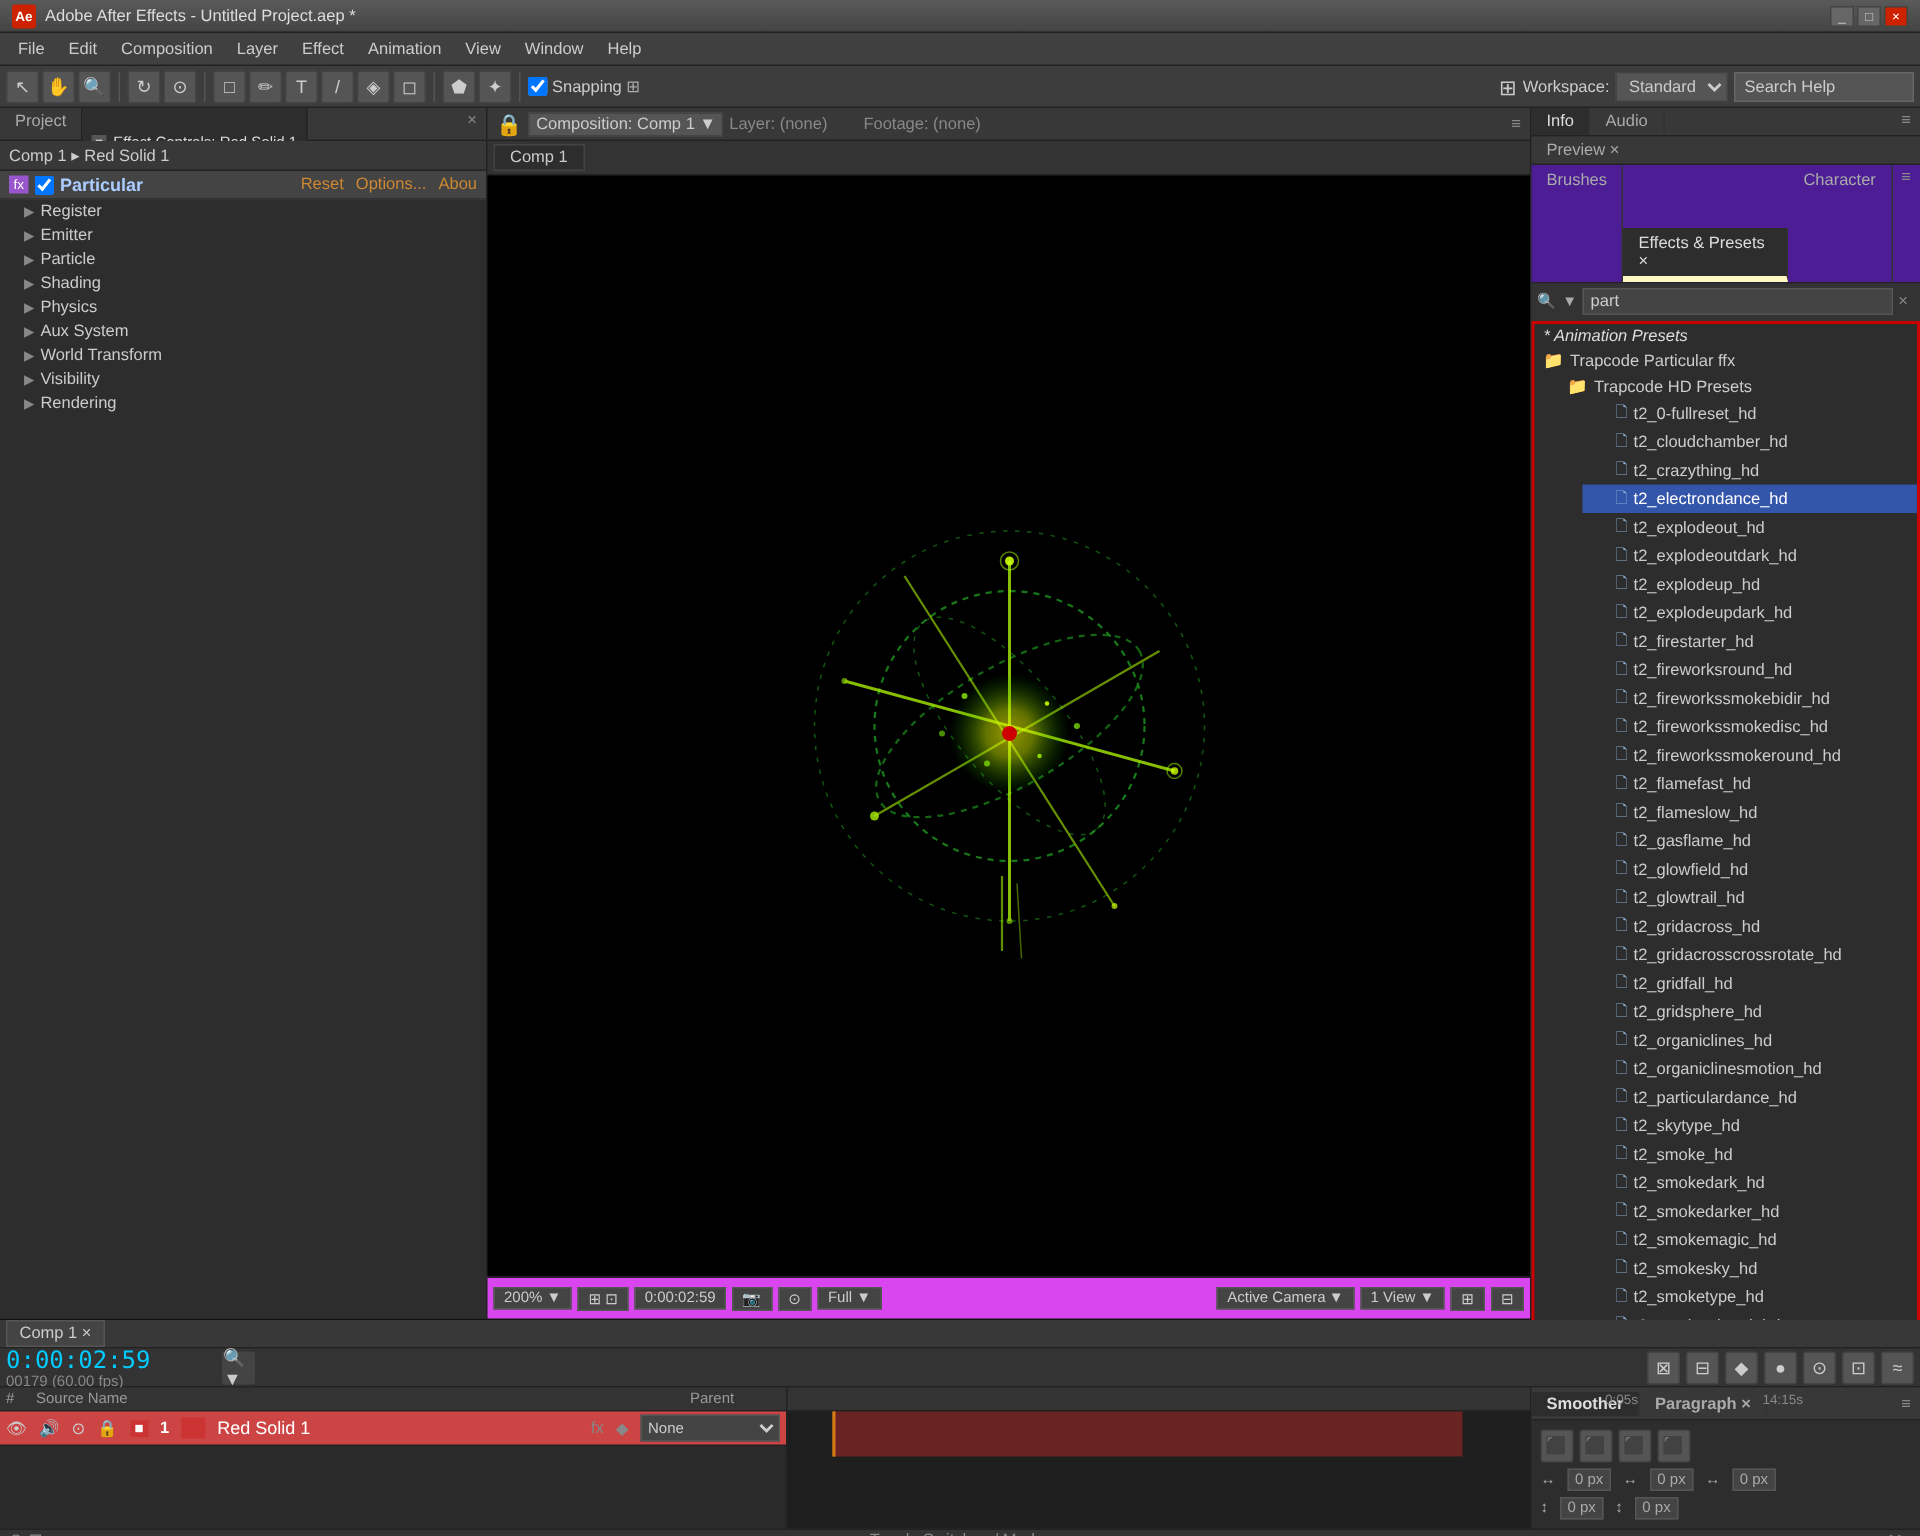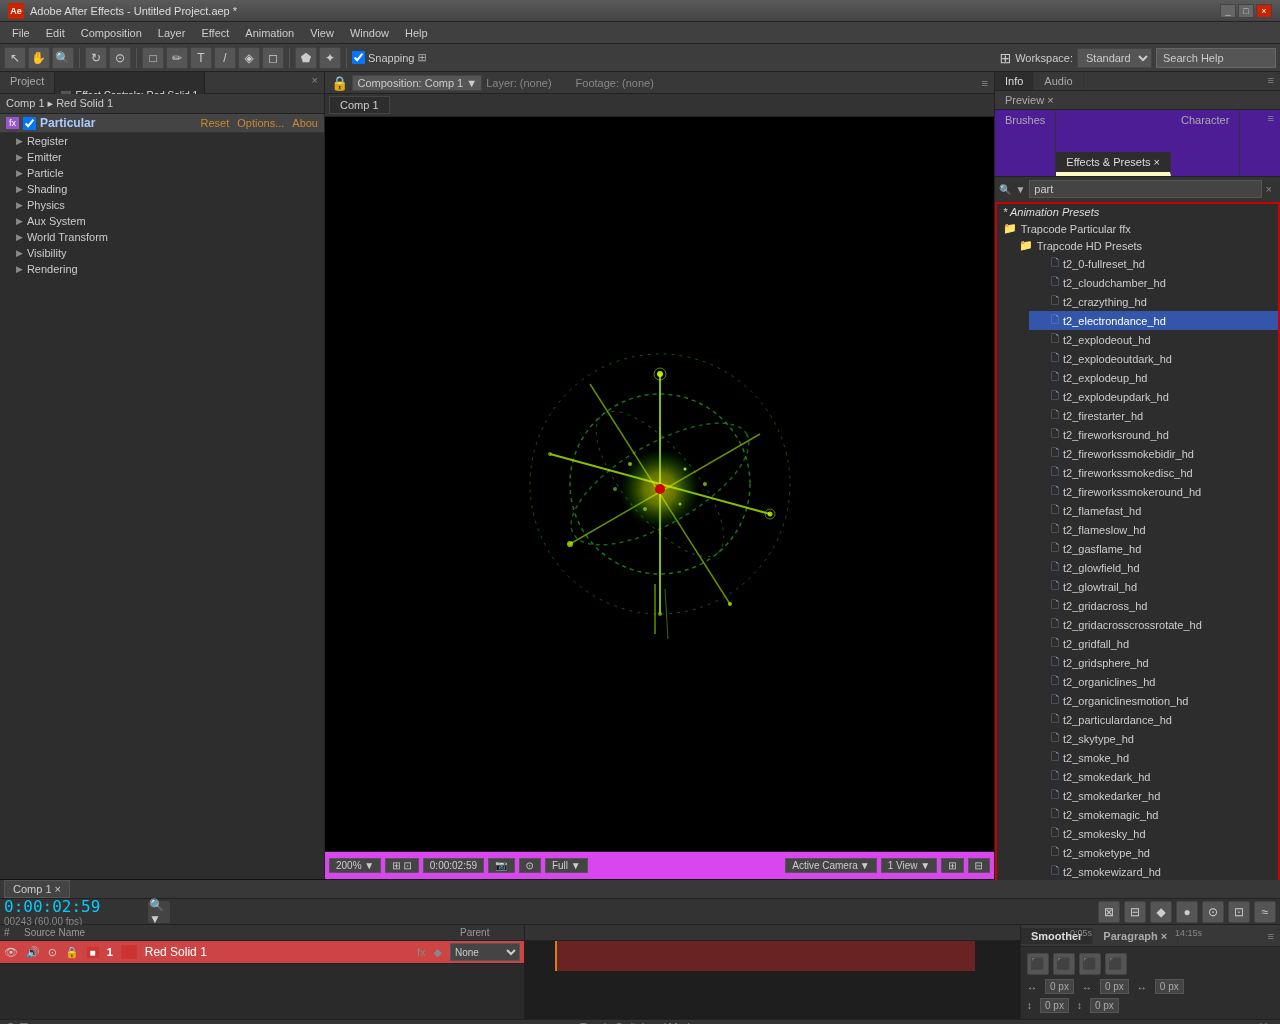--- a/index.html
+++ b/index.html
@@ -231,21 +231,21 @@
       background: #444;
       border: 1px solid #555;
       color: #ccc;
       padding: 1px 6px;
       font-size: 10px;
       display: flex; align-items: center; gap: 2px;
     }
 
     
     #right-panel {
-      width: 286px;
+      width: 260px;
       background: #2d2d2d;
       border-left: 1px solid #222;
       display: flex;
       flex-direction: column;
     }
     #right-top-tabs {
       display: flex;
       background: #383838;
       border-bottom: 1px solid #222;
       height: 22px;
@@ -712,21 +712,21 @@
 
 </div>
 
 <div id="bottom-panel">
   <div id="timeline-tabs">
     <div class="tl-tab">Comp 1 ×</div>
   </div>
   <div id="timeline-toolbar">
     <div style="display:flex;flex-direction:column;width:140px">
       <span id="current-time">0:00:02:59</span>
-      <span id="timecode-info">00243 (60.00 fps)</span>
+      <span id="timecode-info">00179 (60.00 fps)</span>
     </div>
     <div class="tool-btn" style="background:#444">🔍▼</div>
     <div style="flex:1"></div>
     <div class="tool-btn">⊠</div>
     <div class="tool-btn">⊟</div>
     <div class="tool-btn">◆</div>
     <div class="tool-btn">●</div>
     <div class="tool-btn">⊙</div>
     <div class="tool-btn">⊡</div>
     <div class="tool-btn">≈</div>
@@ -742,21 +742,21 @@
         <span style="color:#ccc;margin-right:4px;font-size:11px">👁</span>
         <span style="color:#ccc;margin-right:4px;font-size:11px">🔊</span>
         <span style="color:#ccc;margin-right:4px;font-size:11px">⊙</span>
         <span style="color:#ccc;margin-right:4px;font-size:11px">🔒</span>
         <span style="background:#cc3333;color:white;padding:0 3px;margin-right:4px;font-size:10px">■</span>
         <span style="color:white;font-weight:bold;margin-right:4px;font-size:11px">1</span>
         <span style="background:#cc3333;width:16px;height:14px;display:inline-block;margin-right:4px"></span>
         <span style="color:white;font-size:12px;flex:1">Red Solid 1</span>
         <span style="color:#888;margin-right:4px;font-size:11px">fx</span>
         <span style="color:#888;margin-right:4px;font-size:11px">◆</span>
-        <select style="background:#444;border:1px solid #555;color:#ccc;font-size:10px;height:18px;width:70px">
+        <select style="background:#444;border:1px solid #555;color:#ccc;font-size:10px;height:18px;width:93px">
           <option>None</option>
         </select>
       </div>
     </div>
     <div id="time-ruler">
       <div style="height:16px;background:#333;border-bottom:1px solid #222;display:flex;align-items:center;padding:0 4px;font-size:9px;color:#888">
         <span style="position:absolute;left:545px">0:05s</span>
         <span style="position:absolute;left:650px">14:15s</span>
 
       </div>

